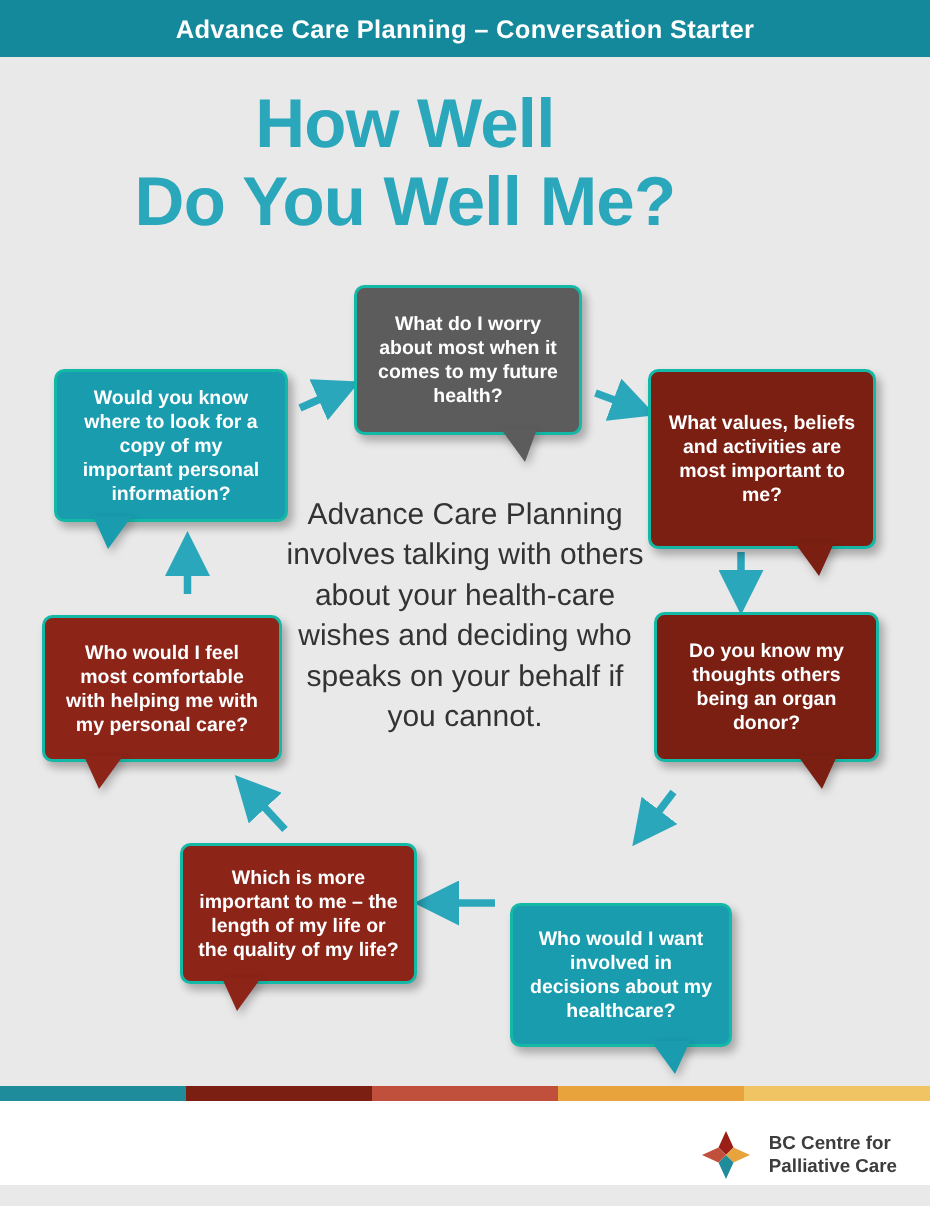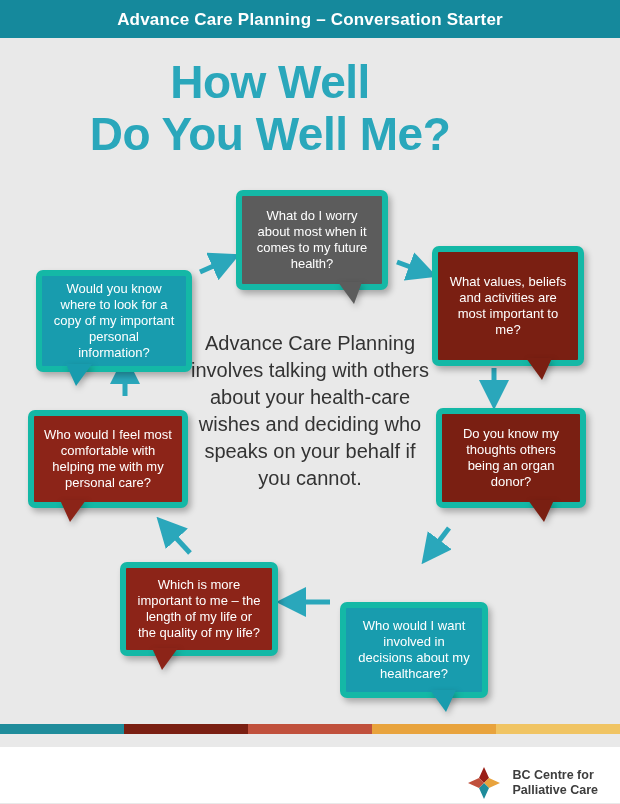--- a/index.html
+++ b/index.html
@@ -61,31 +61,31 @@
     font-size: 20px;
     line-height: 27px;
     color: #333333;
   }
 
   
   .bubble {
     position: absolute;
     box-sizing: border-box;
     color: #ffffff;
-    font-weight: normal;
+    font-weight: bold;
     font-size: 13px;
     line-height: 16px;
     text-align: center;
     border-radius: 7px;
     padding: 10px 10px;
     display: flex;
     align-items: center;
     justify-content: center;
     box-shadow: 3px 4px 6px rgba(0,0,0,0.28);
-    border: 6px solid #14b8a6;
+    border: 2px solid #14b8a6;
   }
   .bubble .tail {
     position: absolute;
     width: 0; height: 0;
   }
 
   
   .c-grey  { background: #5c5c5c; }
   .c-teal  { background: #189cae; }
   .c-maroon{ background: #7a1f12; }
@@ -95,21 +95,21 @@
   #b-worry { left: 236px; top: 190px; width: 152px; height: 100px; }
   #b-worry .tail {
     left: 96px; bottom: -20px;
     border-left: 16px solid transparent;
     border-right: 8px solid transparent;
     border-top: 22px solid #5c5c5c;
     filter: drop-shadow(2px 3px 3px rgba(0,0,0,0.25));
   }
 
   
-  #b-copy { left: 36px; top: 246px; width: 156px; height: 102px; margin-top: 24px; }
+  #b-copy { left: 36px; top: 246px; width: 156px; height: 102px; }
   #b-copy .tail {
     left: 24px; bottom: -20px;
     border-left: 10px solid transparent;
     border-right: 16px solid transparent;
     border-top: 22px solid #189cae;
     filter: drop-shadow(2px 3px 3px rgba(0,0,0,0.25));
   }
 
   
   #b-values { left: 432px; top: 246px; width: 152px; height: 120px; }
@@ -181,21 +181,20 @@
   .s2 { width: 124px; background: #7a1f12; }
   .s3 { width: 124px; background: #c0503c; }
   .s4 { width: 124px; background: #e8a33d; }
   .s5 { width: 124px; background: #f0c463; }
 
   .footer {
     position: absolute;
     left: 0; top: 734px;
     width: 620px; height: 56px;
     background: #ffffff;
-    margin-top: 13px;
   }
   .logo-wrap {
     position: absolute;
     right: 22px; top: 16px;
     display: flex;
     align-items: center;
   }
   .logo-mark {
     width: 40px; height: 40px;
     margin-right: 9px;

